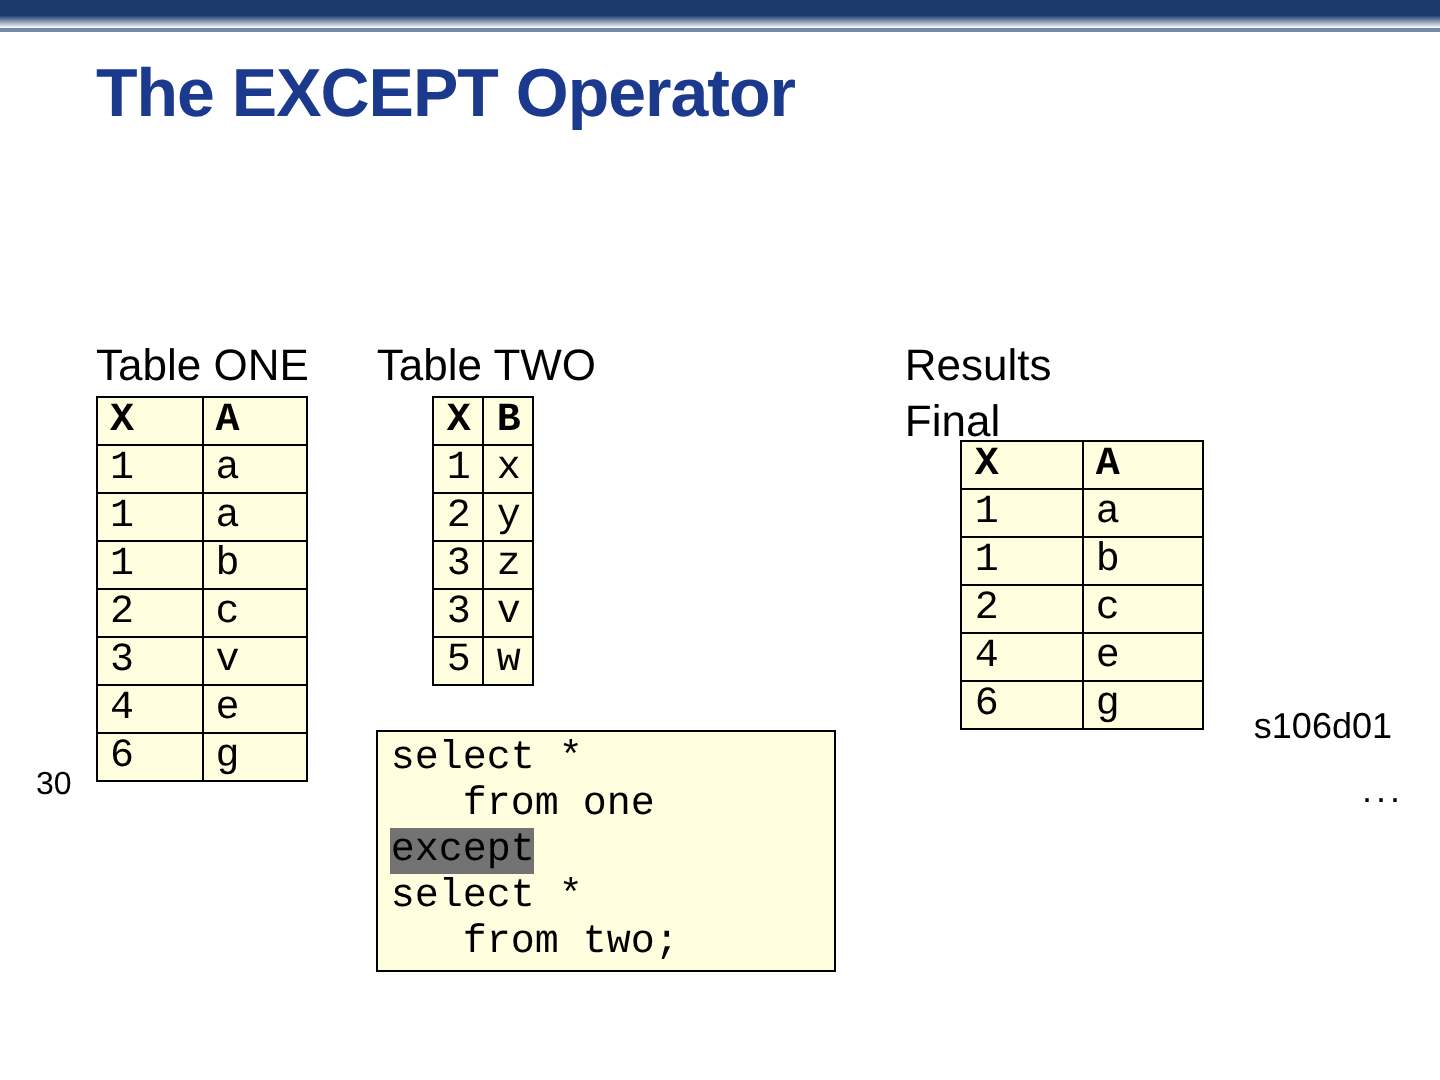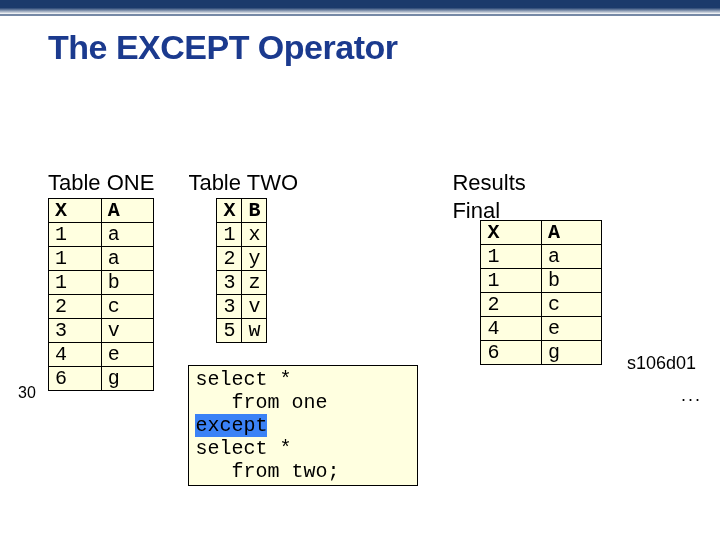--- a/index.html
+++ b/index.html
@@ -13,21 +13,21 @@
   .col { display: flex; flex-direction: column; }
   .col.final { width: 150px; }
   .tbl-title { font-size: 22px; color: #000; margin-bottom: 2px; }
   .tbl-title.final1 { margin-bottom: -4px; }
   .datatable { border-collapse: collapse; background: #ffffe0; font-family: "Courier New", monospace; font-size: 20px; }
   .datatable th, .datatable td { border: 1px solid #000; padding: 0 6px; text-align: left; font-weight: 400; line-height: 1.15; }
   .datatable th { font-weight: 700; }
   .col-one .datatable, .col-final .datatable { min-width: 70px; }
   .center-wrap { display: flex; flex-direction: column; align-items: flex-start; }
   .sql { margin-top: 22px; border: 1.5px solid #000; background: #ffffe0; font-family: "Courier New", monospace; font-size: 20px; line-height: 1.15; padding: 2px 6px; white-space: pre; width: 230px; }
-  .sql .hl { background: #3b82f6; }
+  .sql .hl { background: #737373; }
   .slide-num { position: absolute; left: 18px; bottom: 10px; font-size: 16px; color: #000; }
   .footer-code { position: absolute; right: 24px; bottom: 38px; font-size: 18px; color: #000; }
   .footer-dots { position: absolute; right: 18px; bottom: 6px; font-size: 18px; color: #000; letter-spacing: 2px; }
 </style>
 </head>
 <body>
 
 <div class="slide">
   <div class="banner"></div>
   <div class="divider"></div>

